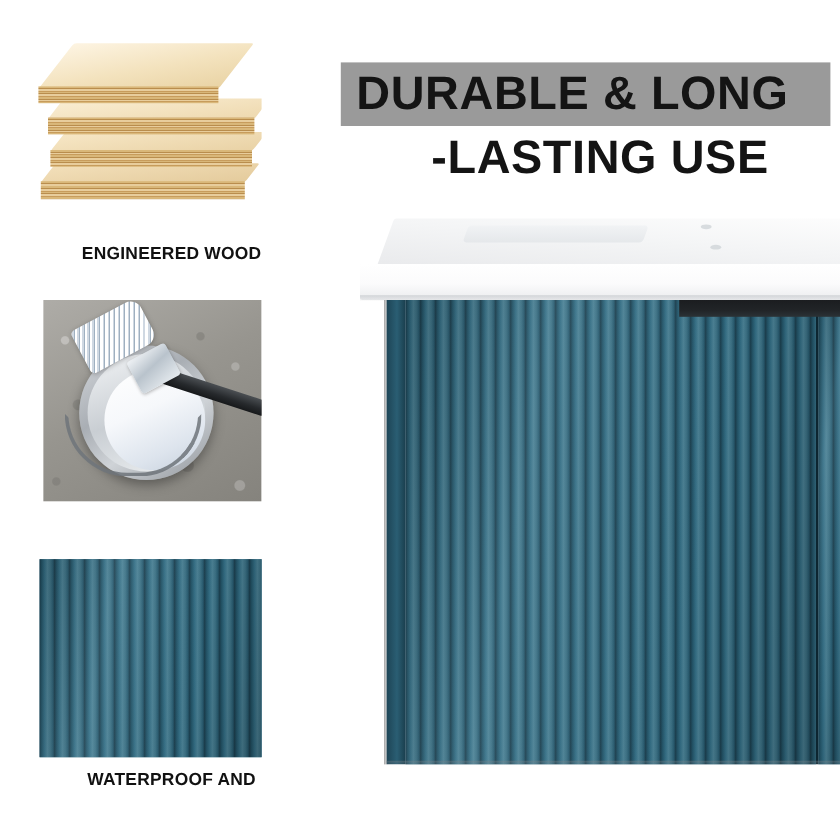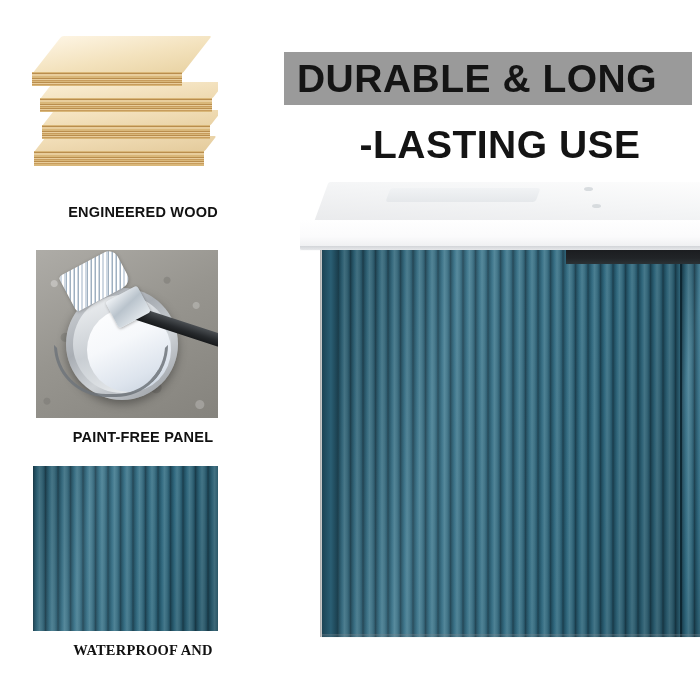--- a/index.html
+++ b/index.html
@@ -24,21 +24,21 @@
     width: 260px;
     height: 700px;
   }
 
   .feature-card {
     position: absolute;
     width: 260px;
   }
   .feature-card.card-1 { top: 18px; }
   .feature-card.card-2 { top: 250px; }
-  .feature-card.card-3 { top: 466px; font-family: Liberation Serif, serif; }
+  .feature-card.card-3 { top: 466px; }
 
   .thumb {
     position: relative;
     overflow: hidden;
   }
   .thumb-wood   { width: 190px; height: 175px; margin-left: 28px; background: #ffffff; }
   .thumb-paint  { width: 182px; height: 168px; margin-left: 36px; }
   .thumb-flute  { width: 185px; height: 165px; margin-left: 33px; }
 
   .feature-caption {
@@ -211,21 +211,21 @@
     line-height: 1;
   }
   .headline-line-2 {
     font-size: 39px;
     font-weight: 700;
     color: #141414;
     letter-spacing: 0.5px;
     white-space: nowrap;
     line-height: 1;
     text-align: center;
-    margin-top: 20px;
+    margin-top: 7px;
     padding-left: 24px;
   }
 
   
   .product-stage {
     position: absolute;
     left: 292px;
     top: 176px;
     width: 412px;
     height: 480px;
@@ -368,23 +368,20 @@
       <div class="paint-can">
         <div class="paint-can-rim">
           <div class="paint-pool"></div>
         </div>
       </div>
       <div class="can-handle"></div>
       <div class="brush-handle"></div>
       <div class="brush-ferrule"></div>
       <div class="brush-bristles"></div>
     </div>
-    <div class="feature-caption">
-      <span class="cap-line">PAINT-FREE PANEL</span>
-    </div>
   </div>
 
   <div class="feature-card card-3">
     <div class="thumb thumb-flute fluted">
       <div class="fluted-shade"></div>
     </div>
     <div class="feature-caption">
       <span class="cap-line">WATERPROOF AND</span>
     </div>
   </div>

